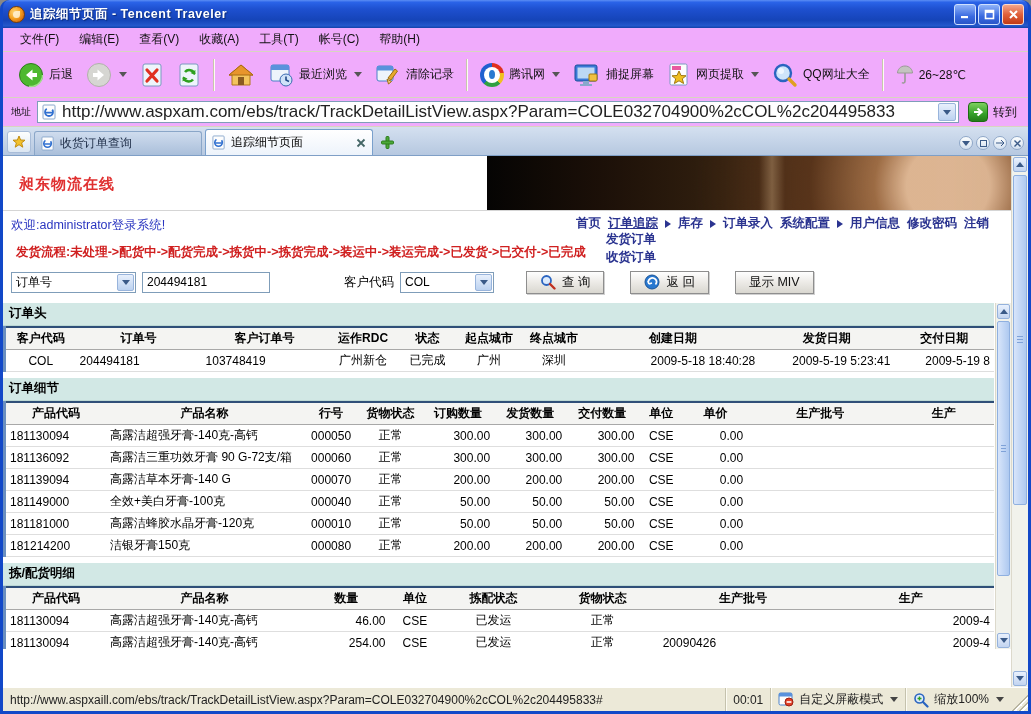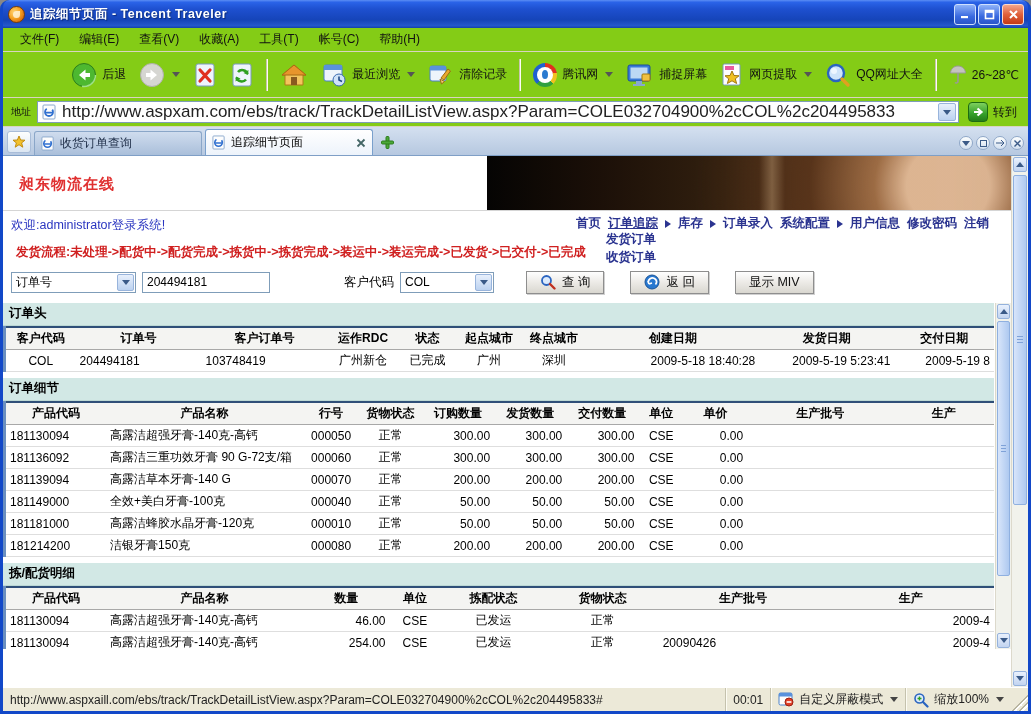--- a/index.html
+++ b/index.html
@@ -17,28 +17,28 @@
     background:radial-gradient(circle at 35% 35%, #ffd57a 0%, #f6a322 45%, #d97010 75%, #9c4a08 100%);
     border:1px solid #7a3e06; position:relative; flex:0 0 auto; }
   .tt-logo:after { content:""; position:absolute; left:4px; top:4px; width:7px; height:7px;
     border-radius:50% 0 50% 50%; background:#fff3d8; opacity:.85; }
   .title-text { color:#fff; font-size:12.5px; font-weight:bold; letter-spacing:.5px;
     text-shadow:1px 1px 1px #0a2a78; flex:1; white-space:nowrap; overflow:hidden; }
   .winbtns { display:flex; gap:2px; }
   .wbtn { width:22px; height:21px; border-radius:3px; border:1px solid #cfe0ff;
     background:linear-gradient(#8fb2f8,#3a6ae0 60%,#2a55c8); display:flex; align-items:center; justify-content:center; }
   .wbtn.close { background:linear-gradient(#f2a58c,#e0603a 50%,#c33a16); border-color:#ffd9c8; }
-  .chrome { background:#84cc16; display:flex; flex-direction:column; flex:1; overflow:hidden; }
+  .chrome { background:#f0abfc; display:flex; flex-direction:column; flex:1; overflow:hidden; }
 
   .menubar { height:24px; display:flex; align-items:center; padding:0 8px; gap:2px;
     border-bottom:1px solid #d8d4c0; }
   .menu-item { font-size:12px; color:#111; padding:3px 9px; white-space:nowrap; }
 
-  .toolbar { height:46px; display:flex; align-items:center; padding:0 4px; gap:3px;
-    border-bottom:1px solid #d8d4c0;justify-content:flex-end; }
+  .toolbar { height:46px; display:flex; align-items:center; padding:0 10px; gap:3px;
+    border-bottom:1px solid #d8d4c0; }
   .tbtn { display:flex; align-items:center; gap:5px; padding:3px 5px; border-radius:3px; font-size:12px; color:#111; white-space:nowrap; }
   .drop { width:0; height:0; border-left:4px solid transparent; border-right:4px solid transparent;
     border-top:5px solid #555; margin-left:2px; }
   .sep { width:2px; height:32px; border-left:1px solid #c9c5ad; border-right:1px solid #fdfcf3; margin:0 4px; }
 
   .addrbar { height:29px; display:flex; align-items:center; padding:0 8px; gap:6px;
     border-bottom:1px solid #d8d4c0; }
   .addr-label { font-size:10px; color:#111; }
   .addr-field { flex:1; height:22px; background:#fff; border:1px solid #7f9db9;
     display:flex; align-items:center; padding:0 2px 0 4px; gap:5px; }

